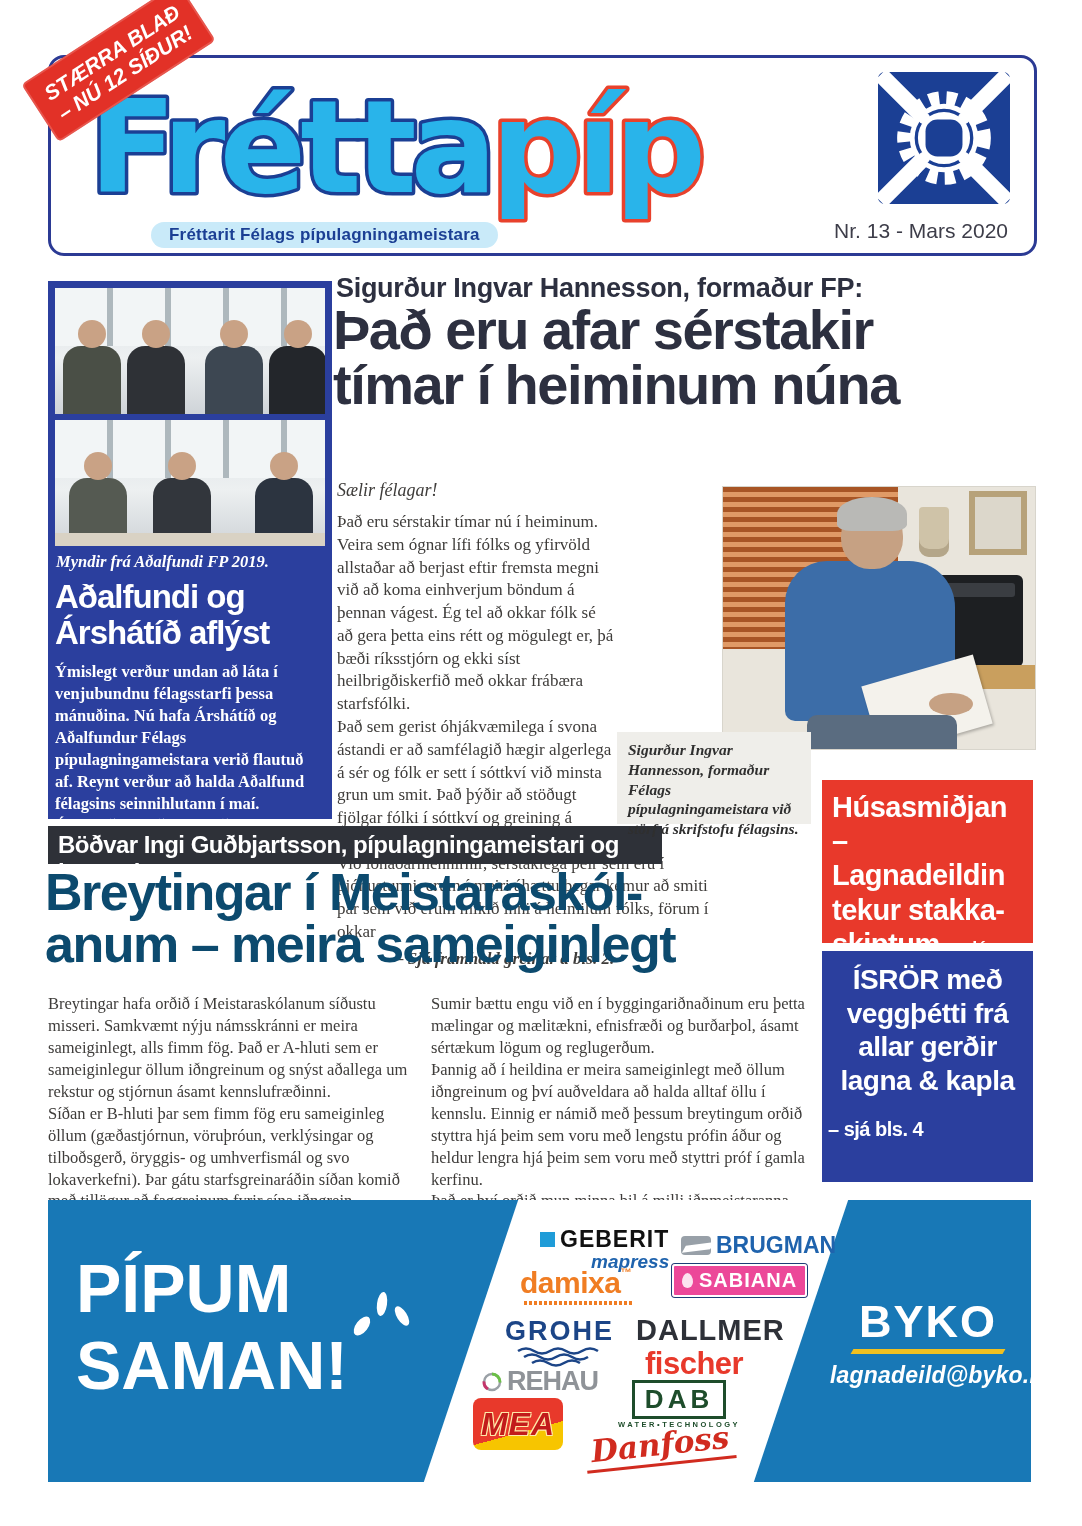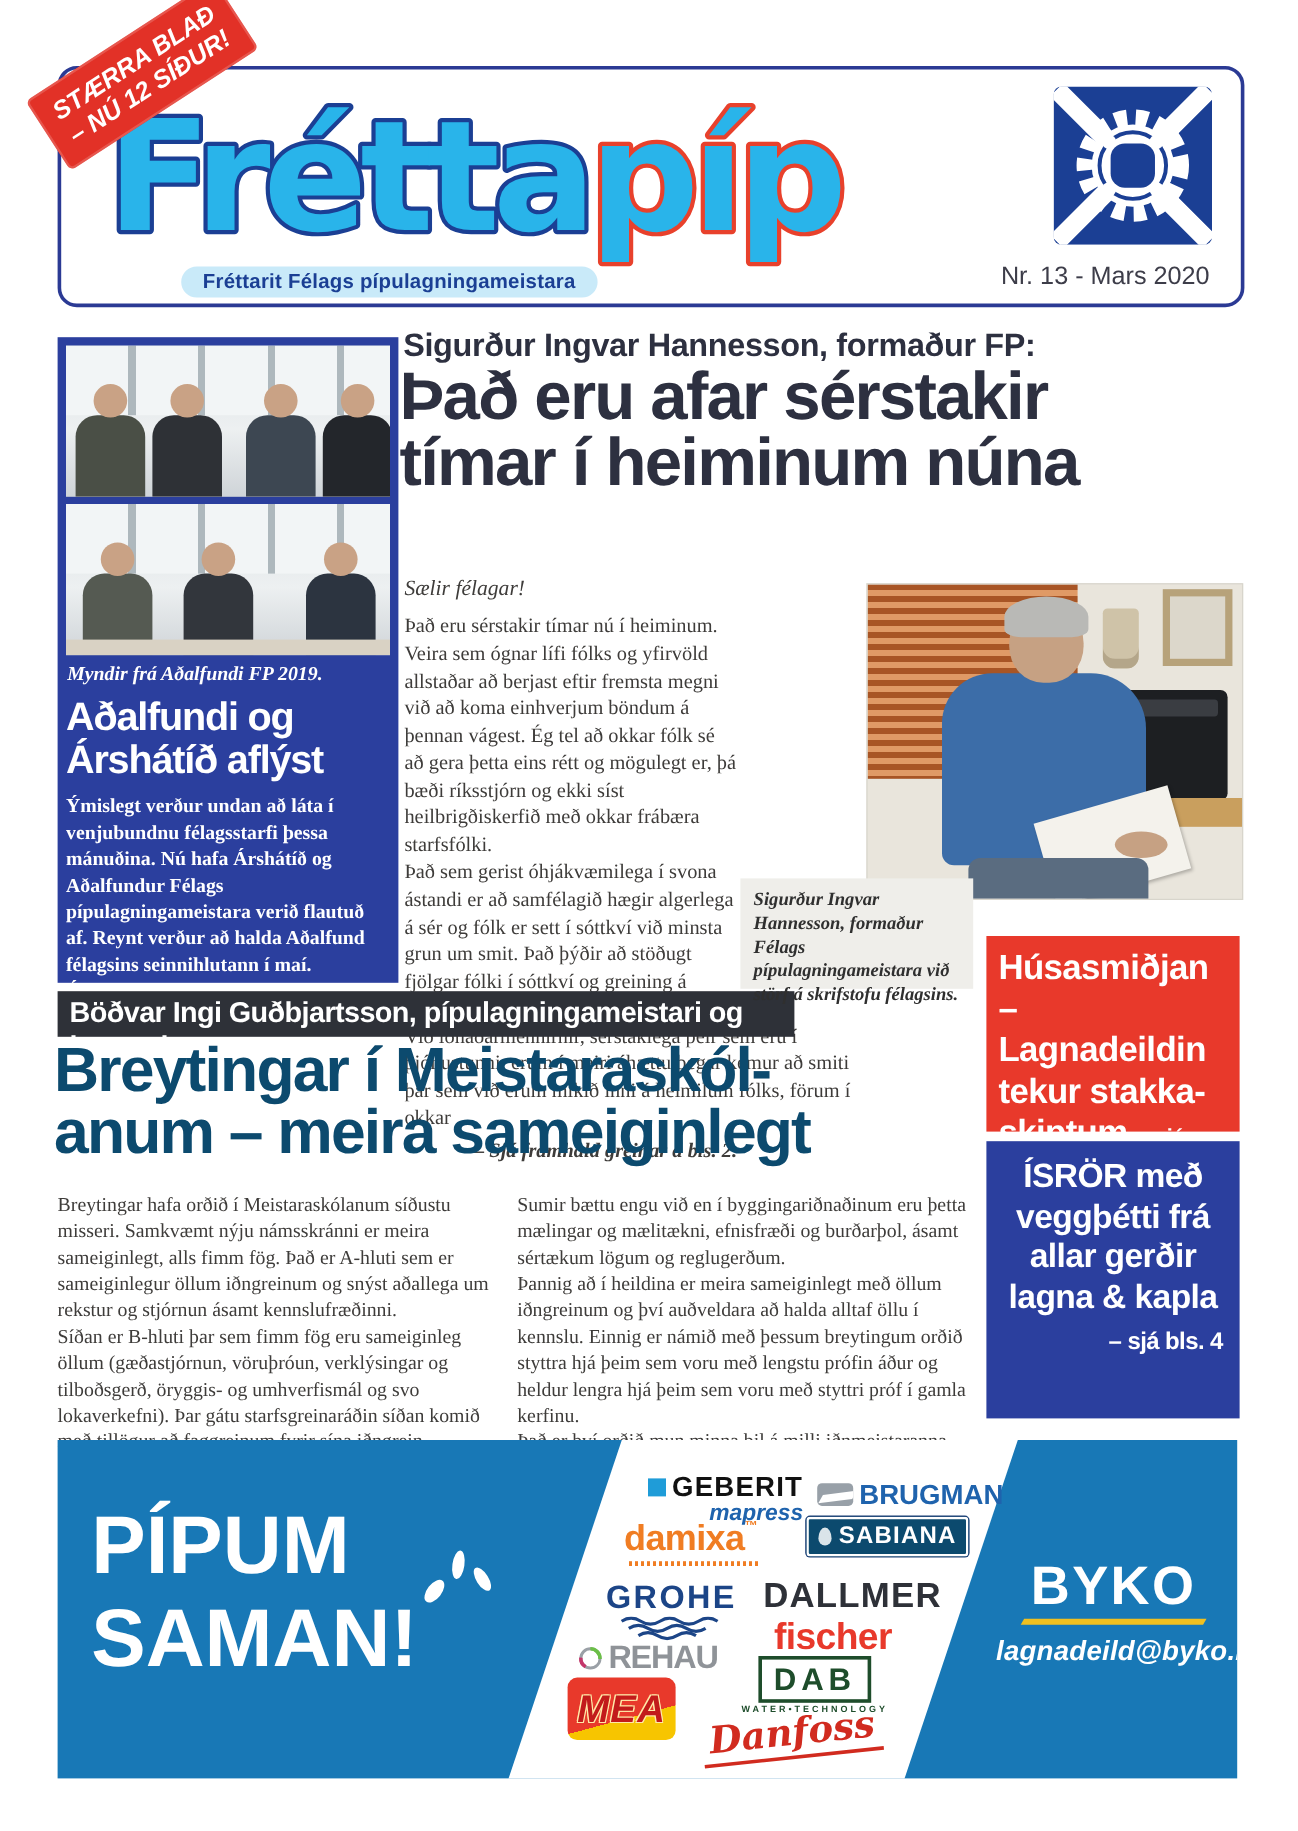--- a/index.html
+++ b/index.html
@@ -58,21 +58,21 @@
   .hand{position:absolute;right:62px;top:206px;width:44px;height:22px;background:#c6a183;border-radius:50%;}
   .caption-box{left:617px;top:732px;width:194px;height:92px;background:#efeeea;padding:8px 11px;box-sizing:border-box;
       font-family:"Liberation Serif",serif;font-style:italic;font-weight:700;font-size:15.5px;line-height:1.28;color:#2f2f2f;z-index:3;}
 
   
   .promo-red{left:822px;top:780px;width:211px;height:163px;background:#e8392b;color:#fff;
       padding:10px 10px;box-sizing:border-box;font-weight:900;font-size:29px;line-height:1.18;letter-spacing:-.5px;}
   .promo-red .ref{font-size:18px;font-weight:900;letter-spacing:0;}
   .promo-blue{left:822px;top:951px;width:211px;height:231px;background:#2b3f9e;color:#fff;
       padding:12px 6px;box-sizing:border-box;font-weight:900;font-size:28px;line-height:1.2;text-align:center;letter-spacing:-.5px;}
-  .promo-blue .ref{text-align:right;font-size:20px;padding-right:8px;margin-top:9px;}
+  .promo-blue .ref{text-align:left;font-size:20px;padding-right:8px;margin-top:20px;}
 
   
   .black-bar{left:48px;top:826px;width:614px;height:38px;background:#2e3138;color:#fff;font-weight:800;
       font-size:24px;letter-spacing:-.5px;padding:5px 10px;box-sizing:border-box;}
   .headline2{left:45px;top:866px;font-size:52px;font-weight:900;color:#0c4a6e;line-height:1.0;letter-spacing:-1.5px;}
   .col{top:993px;font-family:"Liberation Serif",serif;font-size:16.5px;line-height:1.33;color:#3e3c3a;}
   .col p{margin:0;}
   .col1{left:48px;width:374px;}
   .col2{left:431px;width:392px;}
 
@@ -93,21 +93,21 @@
   .geberit .sq{width:15px;height:15px;background:#1f9cd8;}
   .geberit .nm{font-weight:900;font-size:23px;color:#111;letter-spacing:1px;}
   .geberit .sub{text-align:right;color:#1f63ad;font-style:italic;font-weight:700;font-size:19px;margin-top:-2px;}
   .brugman{left:633px;top:32px;display:flex;align-items:center;gap:5px;}
   .brugman .ic{width:30px;height:19px;background:#98a0a8;border-radius:4px;position:relative;overflow:hidden;}
   .brugman .ic::after{content:'';position:absolute;left:4px;top:8px;width:26px;height:7px;background:#fff;transform:skewX(-35deg) rotate(-8deg);}
   .brugman .nm{font-weight:900;font-size:23px;color:#1f63ad;}
   .damixa{left:472px;top:66px;color:#f07d23;font-weight:800;font-size:30px;letter-spacing:-.5px;}
   .damixa .tm{font-size:11px;vertical-align:top;}
   .damixa .tag{height:4px;width:110px;background:repeating-linear-gradient(90deg,#f07d23 0 3px,transparent 3px 5px);margin:1px 0 0 4px;}
-  .sabiana{left:624px;top:64px;background:#0c4a6e;border-radius:3px;padding:5px 10px;display:flex;align-items:center;gap:6px;box-shadow:inset 0 0 0 2px #fff,0 0 0 1px #1c3f77;}
+  .sabiana{left:624px;top:64px;background:#ec4899;border-radius:3px;padding:5px 10px;display:flex;align-items:center;gap:6px;box-shadow:inset 0 0 0 2px #fff,0 0 0 1px #1c3f77;}
   .sabiana .drop{width:11px;height:15px;background:#fff;border-radius:50% 50% 50% 50%/60% 60% 40% 40%;opacity:.85;}
   .sabiana .nm{color:#fff;font-weight:900;font-size:20px;letter-spacing:1px;}
   .grohe{left:457px;top:116px;text-align:center;}
   .grohe .nm{color:#1c4587;font-weight:900;font-size:27px;letter-spacing:2px;}
   .dallmer{left:588px;top:114px;color:#2e3138;font-weight:900;font-size:29px;letter-spacing:1px;}
   .fischer{left:597px;top:146px;color:#e8392b;font-weight:900;font-size:31px;letter-spacing:-.5px;}
   .rehau{left:432px;top:166px;display:flex;align-items:center;gap:3px;}
   .rehau .nm{color:#8f9398;font-weight:900;font-size:27px;letter-spacing:-1px;}
   .dab{left:570px;top:180px;text-align:center;}
   .dab .bx{display:inline-block;border:3px solid #1e4d2b;padding:1px 10px;color:#1e4d2b;font-weight:900;font-size:26px;letter-spacing:4px;background:#fff;}

